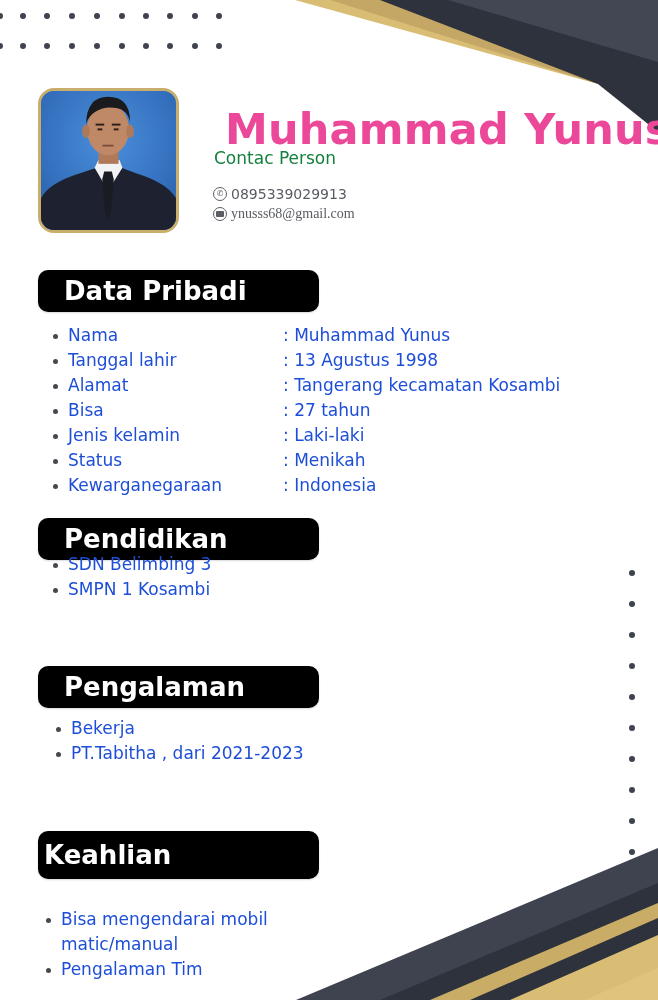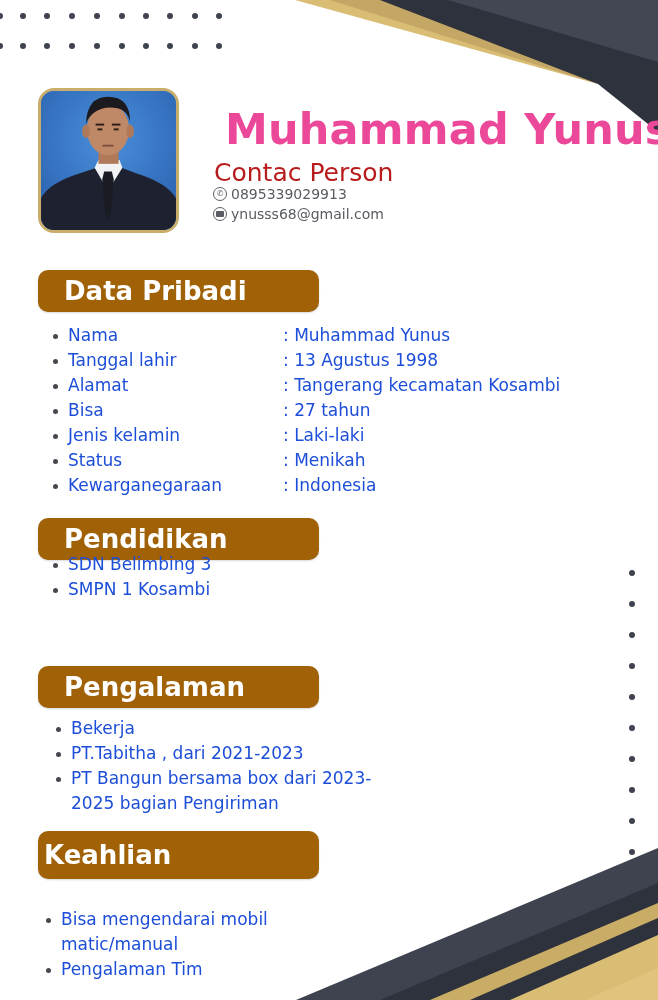--- a/index.html
+++ b/index.html
@@ -13,36 +13,35 @@
     border: 3px solid #c9ad6a; border-radius: 16px; overflow: hidden;
     background: linear-gradient(180deg, #3b7fcf 0%, #3373c4 60%, #2c66b4 100%);
   }
   .photo-frame svg { display: block; width: 100%; height: 100%; }
 
   .name {
     position: absolute; left: 225px; top: 104px; font-family: "DejaVu Sans", sans-serif;
     font-weight: bold; font-size: 43px; color: #ec4899; letter-spacing: 0.2px; white-space: nowrap;
   }
   .subtitle {
-    position: absolute; left: 214px; top: 148px; font-size: 25px; color: #b91c1c; white-space: nowrap;
+    position: absolute; left: 214px; top: 148px; font-size: 17px; color: #15803d; white-space: nowrap;
     font-family: "DejaVu Sans", sans-serif;
-    margin-top: 10px;
   }
   .contact-row {
     position: absolute; left: 213px; font-size: 14px; color: #585b62; display: flex; align-items: center; white-space: nowrap;
     font-family: "DejaVu Sans", sans-serif;
   }
   .contact-row .ic {
     width: 14px; height: 14px; border: 1.3px solid #5a5d64; border-radius: 50%; margin-right: 4px;
     display: inline-flex; align-items: center; justify-content: center; font-size: 8px; line-height: 1; color: #5a5d64;
   }
   .contact-row .ic .env { width: 8px; height: 6px; background: #5a5d64; border-radius: 1px; }
 
   .section-head {
-    position: absolute; left: 38px; width: 281px; height: 42px; background: #a16207;
+    position: absolute; left: 38px; width: 281px; height: 42px; background: #000000;
     border-radius: 10px; color: #ffffff; font-weight: bold; font-size: 26px;
     display: flex; align-items: center; padding-left: 26px; font-family: "DejaVu Sans", sans-serif;
     box-shadow: 0 1px 2px rgba(0,0,0,0.15);
   }
   .section-head.tight { padding-left: 6px; }
 
   .list { position: absolute; list-style: none; font-family: "DejaVu Sans", sans-serif; }
   .list li { position: relative; padding-left: 16px; font-size: 17px; color: #1d4ed8; line-height: 25px; white-space: nowrap; }
   .list li::before {
     content: ""; position: absolute; left: 1px; top: 11px; width: 5px; height: 5px; border-radius: 50%; background: #45484f;
@@ -139,21 +138,21 @@
   </svg>
 </div>
 
 <div class="name">Muhammad Yunus</div>
 <div class="subtitle">Contac Person</div>
 
 <div class="contact-row" style="top:186px;">
   <span class="ic">✆</span>
   <span>0895339029913</span>
 </div>
-<div class="contact-row" style="top:206px;">
+<div class="contact-row" style="top:206px;font-family:Liberation Serif, serif;">
   <span class="ic">
       <span class="env"></span>
     </span>
   <span>ynusss68@gmail.com</span>
 </div>
 
 <div class="section-head" style="top:270px;">Data Pribadi</div>
 <ul class="list" style="left:52px; top:323px;">
   <li><span class="k">Nama</span><span>: Muhammad Yunus</span></li>
   <li><span class="k">Tanggal lahir</span><span>: 13 Agustus 1998</span></li>
@@ -167,20 +166,19 @@
 <div class="section-head" style="top:518px;">Pendidikan</div>
 <ul class="list" style="left:52px; top:552px;">
   <li>SDN Belimbing 3</li>
   <li>SMPN 1 Kosambi</li>
 </ul>
 
 <div class="section-head" style="top:666px;text-align:right;">Pengalaman</div>
 <ul class="list wrap" style="left:55px; top:716px; width:330px;">
   <li>Bekerja</li>
   <li>PT.Tabitha , dari 2021-2023</li>
-  <li>PT Bangun bersama box dari 2023-2025 bagian Pengiriman</li>
 </ul>
 
 <div class="section-head tight" style="top:831px; height:48px;">Keahlian</div>
 <ul class="list wrap" style="left:45px; top:907px; width:240px;">
   <li>Bisa mengendarai mobil matic/manual</li>
   <li>Pengalaman Tim</li>
 </ul>
 
 </body></html>

